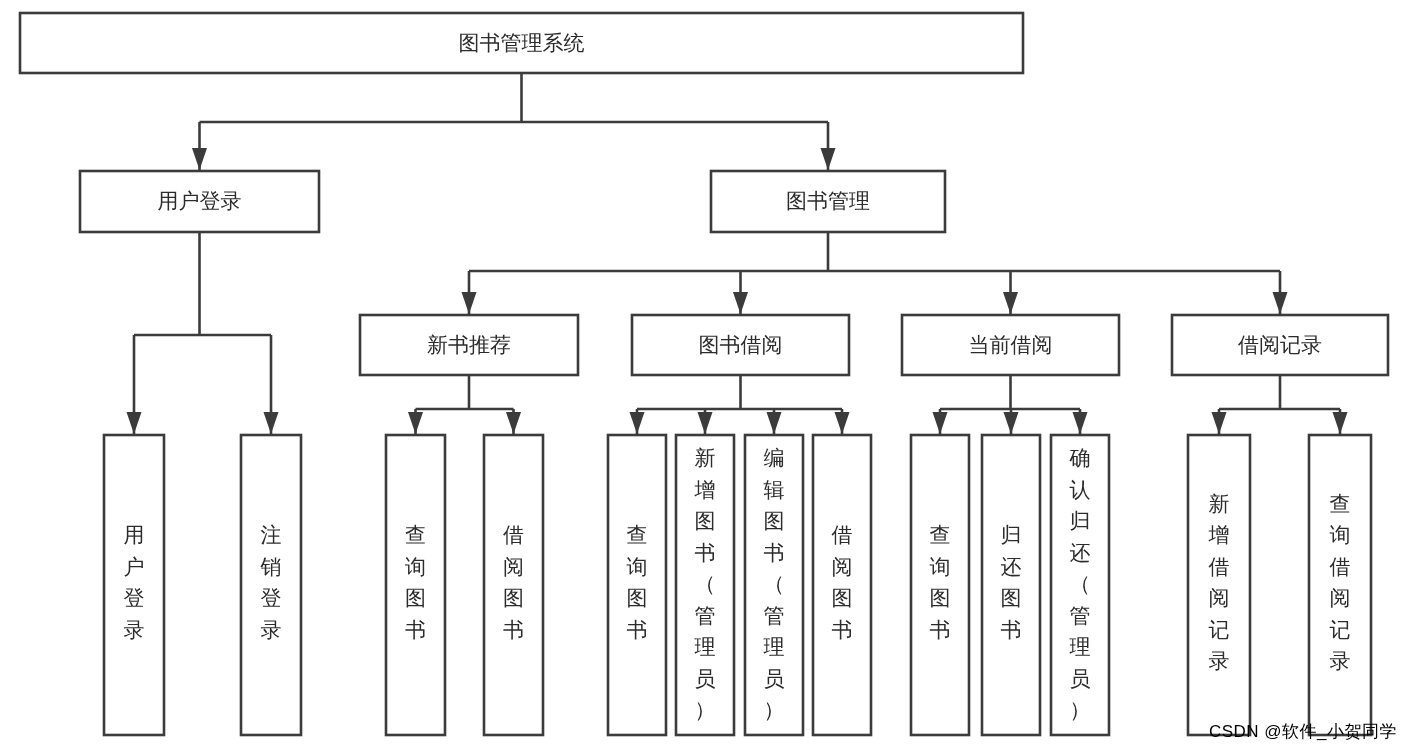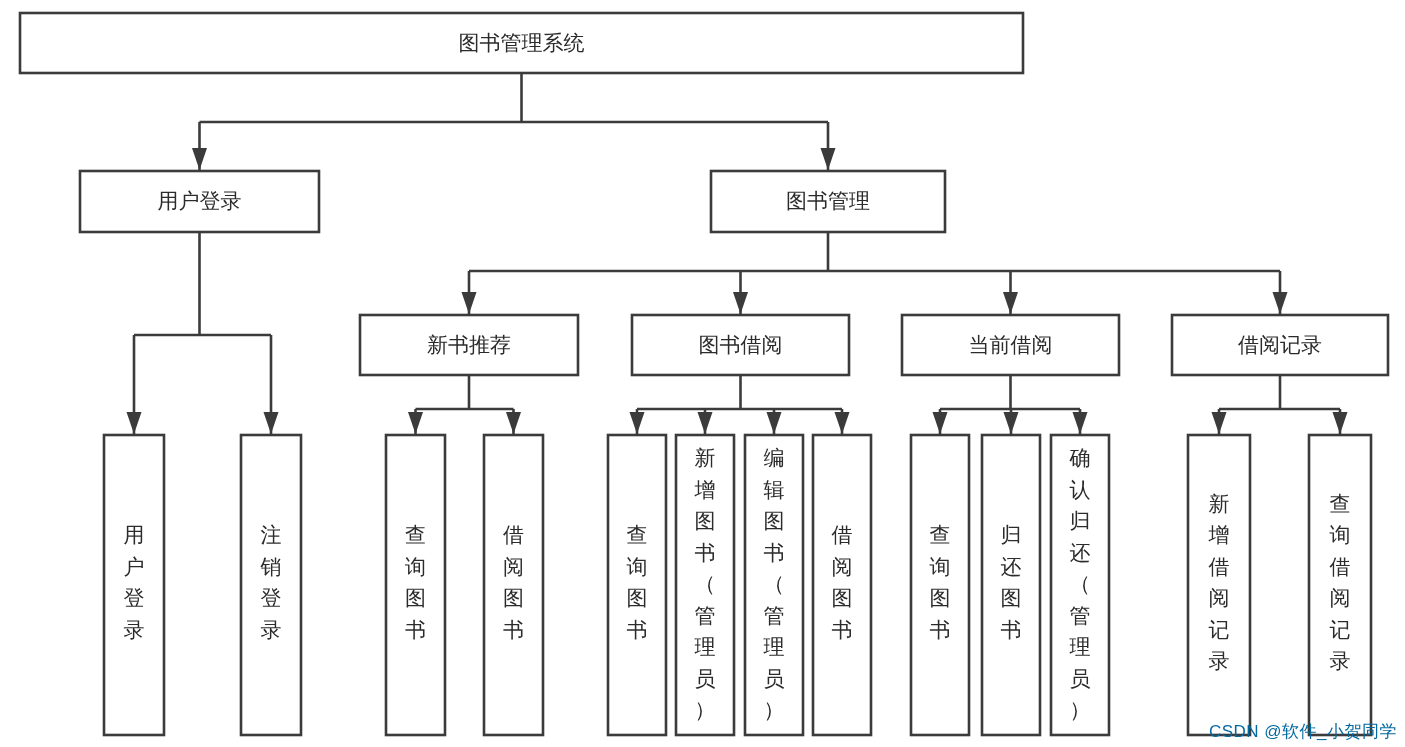--- a/index.html
+++ b/index.html
@@ -49,21 +49,21 @@
     font-size: 21px;
     fill: #2b2b2b;
     text-anchor: middle;
   }
   .watermark {
     position: absolute;
     right: 8px;
     bottom: 4px;
     font-family: "Liberation Sans", "DejaVu Sans", sans-serif;
     font-size: 17px;
-    color: #0369a1;
+    color: #000000;
     letter-spacing: 0.5px;
     white-space: nowrap;
     pointer-events: none;
   }
 </style>
 </head>
 <body>
 
 <div id="chart-root">
   <svg id="diagram-svg" width="1405" height="747" viewBox="0 0 1405 747">

